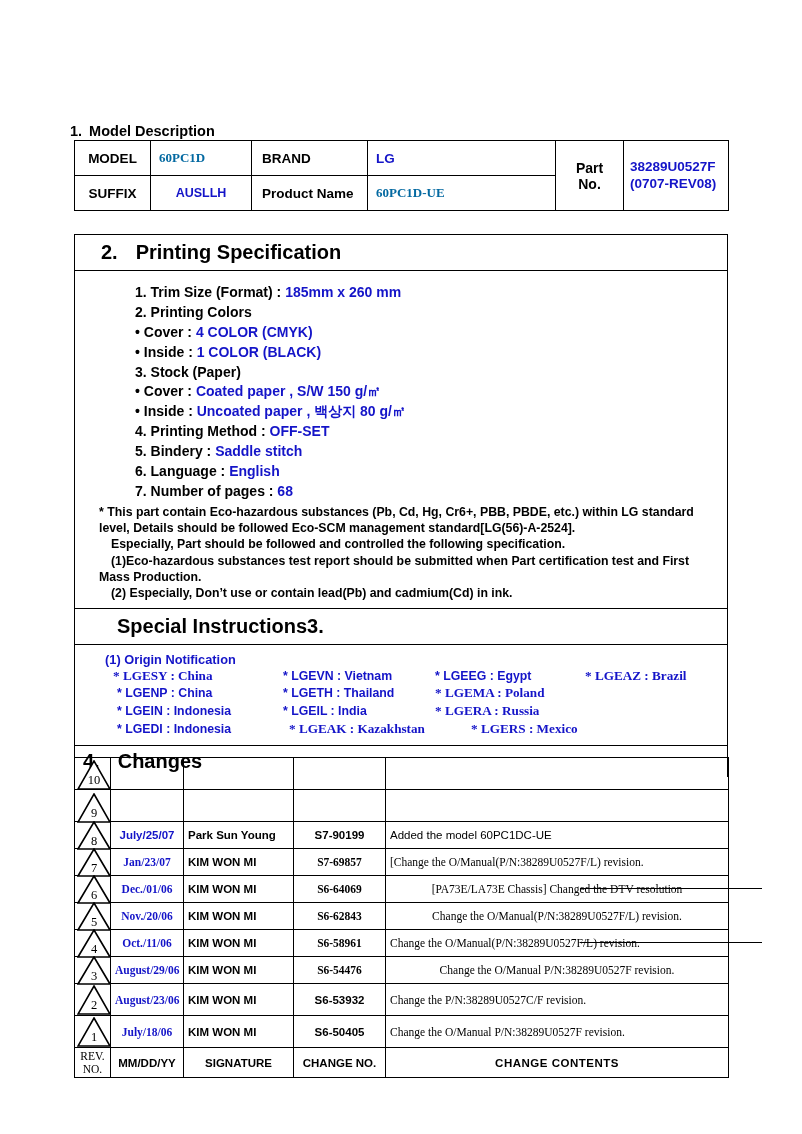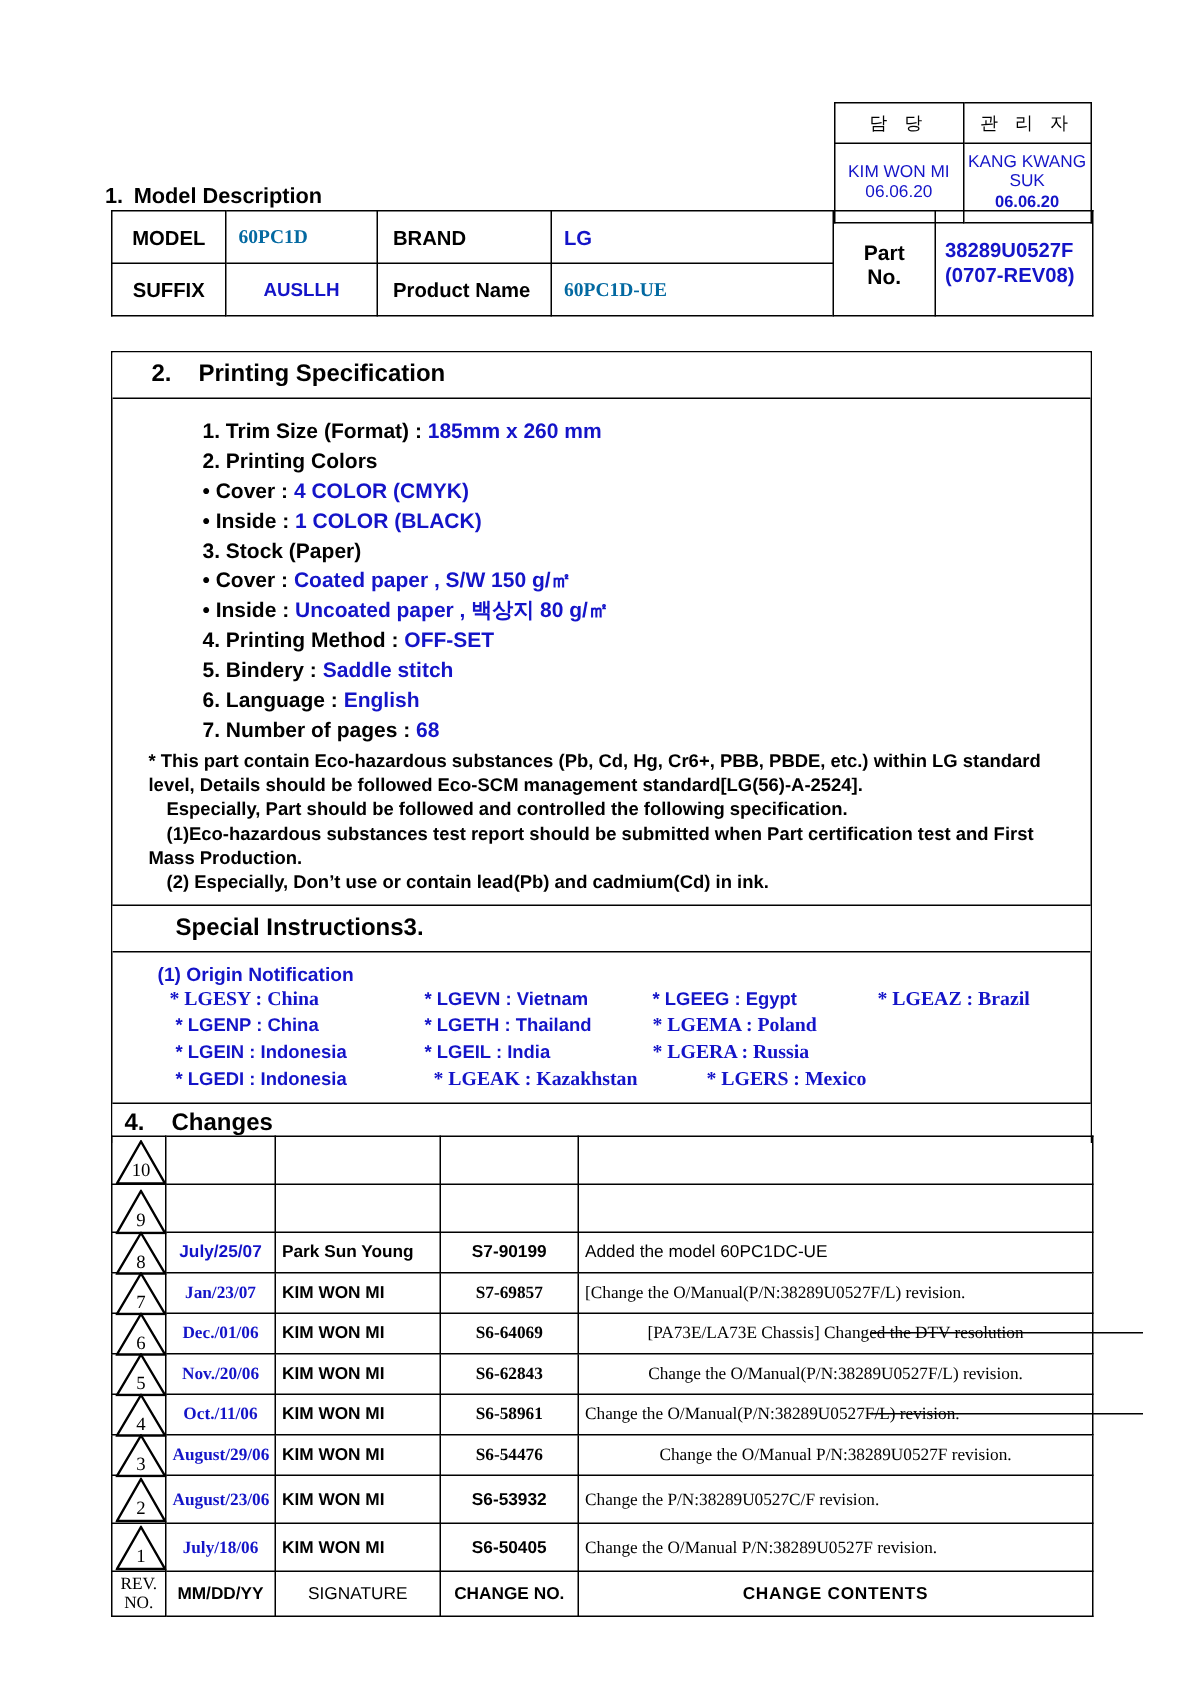--- a/index.html
+++ b/index.html
@@ -122,21 +122,21 @@
     left: 74px;
     top: 234px;
     width: 654px;
     box-sizing: border-box;
     border: 1.6px solid #000;
     border-bottom: none;
   }
   .band-title {
     border-bottom: 1.6px solid #000;
     padding: 6px 0 6px 26px;
-    font-size: 16px;
+    font-size: 20px;
     font-weight: bold;
     background: #fff;
   }
   .band-title .num { margin-right: 18px; }
 
   
   #print-body {
     border-bottom: 1.6px solid #000;
     padding: 12px 0 6px 0;
   }
@@ -249,59 +249,41 @@
   
   #changes-table tr.foot { height: 30px; }
   .f-rev {
     text-align: center;
     font-family: "Liberation Serif", serif;
     font-size: 10px;
     line-height: 1.05;
     font-weight: normal;
   }
   .f-date { text-align: center; font-weight: bold; font-size: 14px; }
-  .f-sign { text-align: center; font-weight: normal; font-size: 13.5px; }
+  .f-sign { text-align: center; font-weight: bold; font-size: 13.5px; }
   .f-no { text-align: center; font-weight: bold; font-size: 14px; }
   .f-contents { text-align: center; font-weight: bold; font-size: 14px; letter-spacing: 0.5px; }
 
   
   .cross-rule {
     position: absolute;
     height: 1.4px;
     background: #000;
   }
 </style>
 </head>
 <body>
 
 <div class="page">
 
 
   <div id="section1-heading">
     <span class="num">1.</span><span>Model Description</span>
   </div>
 
-  <table id="approval-table">
-    <tbody>
-        <tr>
-      <td class="appr-head">담  당</td>
-      <td class="appr-head">관 리 자</td>
-    </tr>
-    <tr>
-      <td class="appr-body">
-        <span>KIM WON MI</span><br>
-        <span class="date-plain">06.06.20</span>
-      </td>
-      <td class="appr-body">
-        <span>KANG KWANG SUK</span><br>
-        <span class="date-bold">06.06.20</span>
-      </td>
-    </tr>
-  </tbody>
-    </table>
 
   <table id="model-table">
     <colgroup>
       <col style="width:76px">
       <col style="width:101px">
       <col style="width:116px">
       <col style="width:188px">
       <col style="width:68px">
       <col style="width:105px">
     </colgroup>

